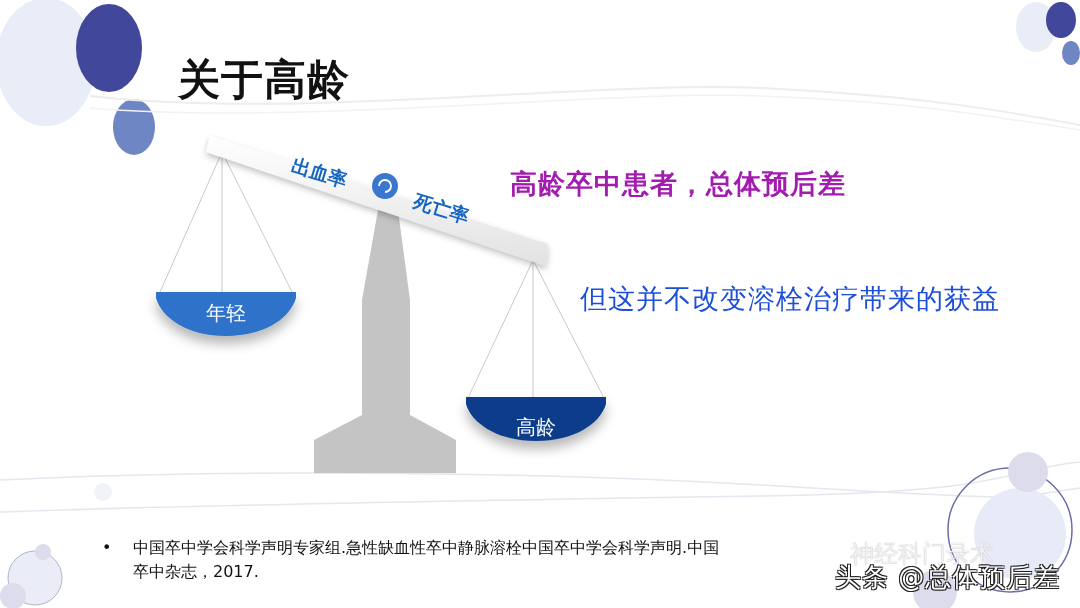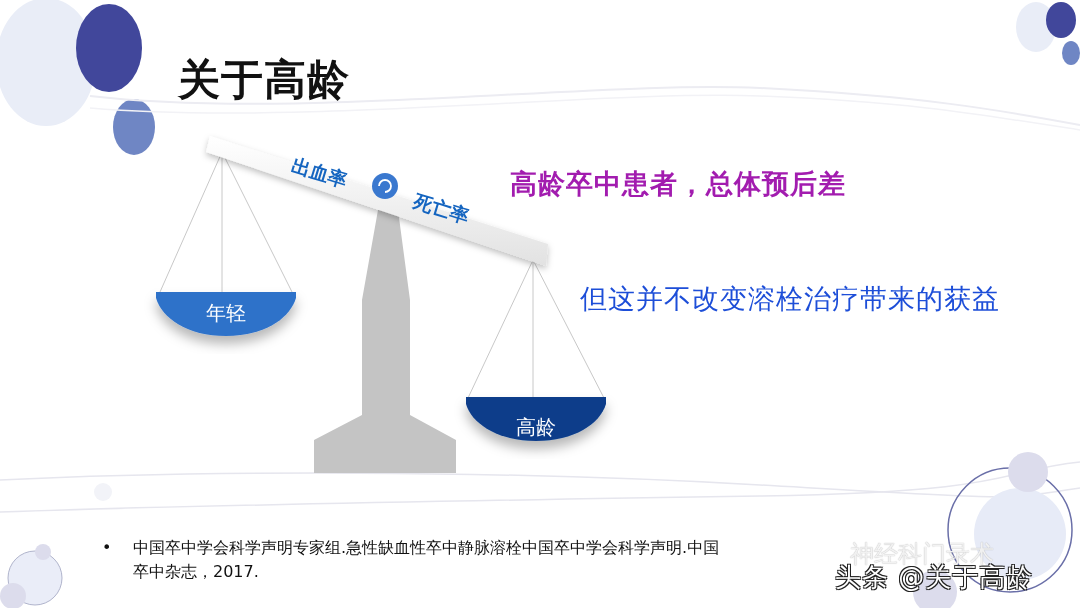--- a/index.html
+++ b/index.html
@@ -122,14 +122,14 @@
   <div class="title">关于高龄</div>
   <div class="statement">高龄卒中患者，总体预后差</div>
   <div class="subtext">但这并不改变溶栓治疗带来的获益</div>
 
   <div class="ref">
     <span class="bullet">•</span>
     <span class="text">中国卒中学会科学声明专家组.急性缺血性卒中静脉溶栓中国卒中学会科学声明.中国卒中杂志，2017.</span>
   </div>
 
   <div class="watermark2">神经科门录术</div>
-  <div class="watermark">头条 @关于高龄</div>
+  <div class="watermark">头条 @总体预后差</div>
 </div>
 
 </body></html>

